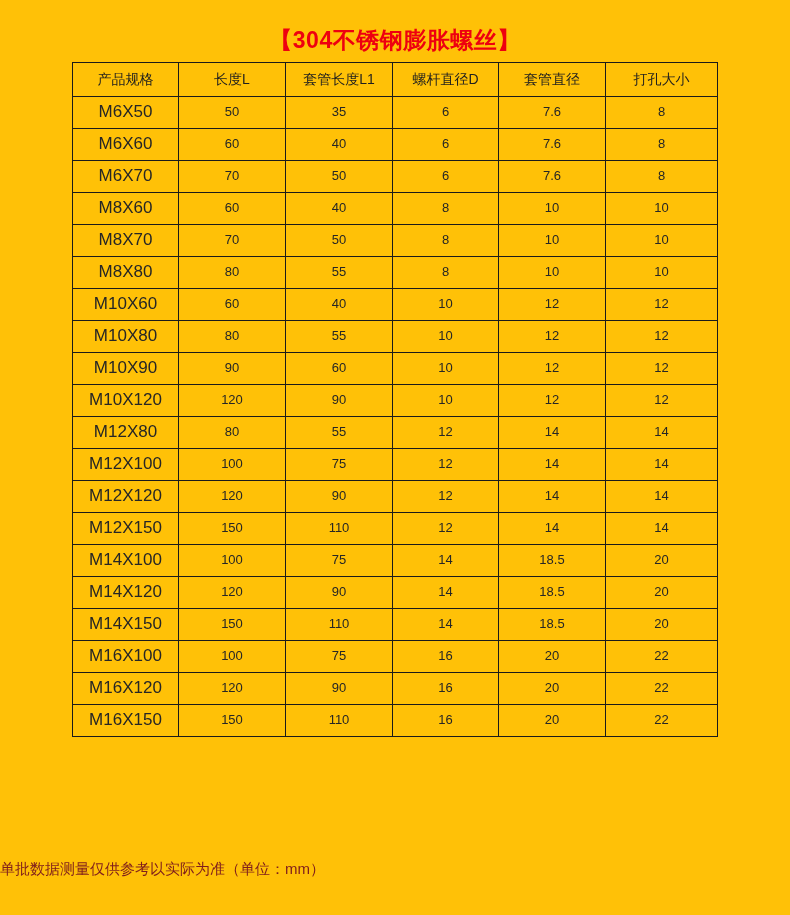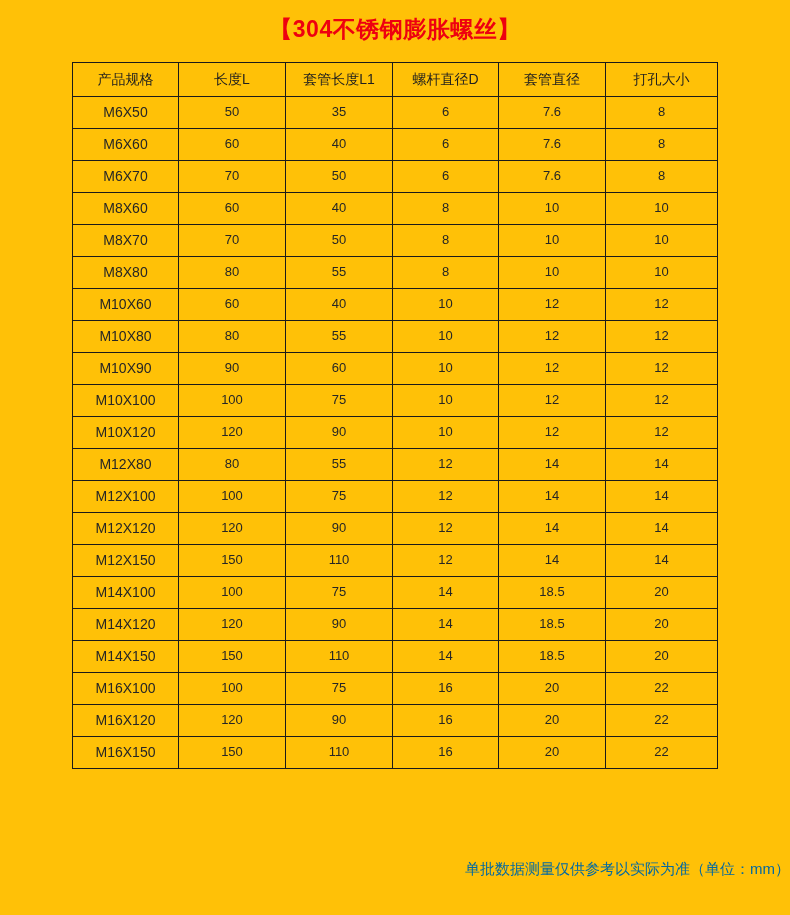--- a/index.html
+++ b/index.html
@@ -20,21 +20,21 @@
   .page {
     width: 790px;
     height: 915px;
     position: relative;
     box-sizing: border-box;
   }
 
   
   .title-bar {
     position: absolute;
-    top: 0;
+    top: 11px;
     left: 0;
     width: 790px;
     height: 58px;
     display: flex;
     align-items: center;
     justify-content: center;
   }
   .title-text {
     color: #EE0010;
     font-size: 23px;
@@ -71,41 +71,41 @@
     line-height: 1.1;
     white-space: nowrap;
     overflow: hidden;
   }
   table.spec-table thead th {
     height: 33px;
     font-size: 14px;
     color: #1f1f1f;
   }
   table.spec-table td.spec-cell {
-    font-size: 14px;
+    font-size: 17px;
     text-align: center;
   }
 
   
   col.c0 { width: 106px; }
   col.c1 { width: 107px; }
   col.c2 { width: 107px; }
   col.c3 { width: 106px; }
   col.c4 { width: 107px; }
   col.c5 { width: 112px; }
 
   
   .footer-note {
     position: absolute;
     left: 0;
     top: 860px;
     width: 790px;
-    text-align: right;
+    text-align: left;
     font-size: 15px;
-    color: #0369a1;
+    color: #7f1d1d;
     line-height: 1.2;
     white-space: nowrap;
   }
 </style>
 </head>
 <body>
 
 <div class="page">
 
   <div class="title-bar">
@@ -199,28 +199,20 @@
           </tr>
           <tr>
             <td class="spec-cell">M10X90</td>
             <td>90</td>
             <td>60</td>
             <td>10</td>
             <td>12</td>
             <td>12</td>
           </tr>
           <tr>
-            <td class="spec-cell">M10X100</td>
-            <td>100</td>
-            <td>75</td>
-            <td>10</td>
-            <td>12</td>
-            <td>12</td>
-          </tr>
-          <tr>
             <td class="spec-cell">M10X120</td>
             <td>120</td>
             <td>90</td>
             <td>10</td>
             <td>12</td>
             <td>12</td>
           </tr>
           <tr>
             <td class="spec-cell">M12X80</td>
             <td>80</td>

